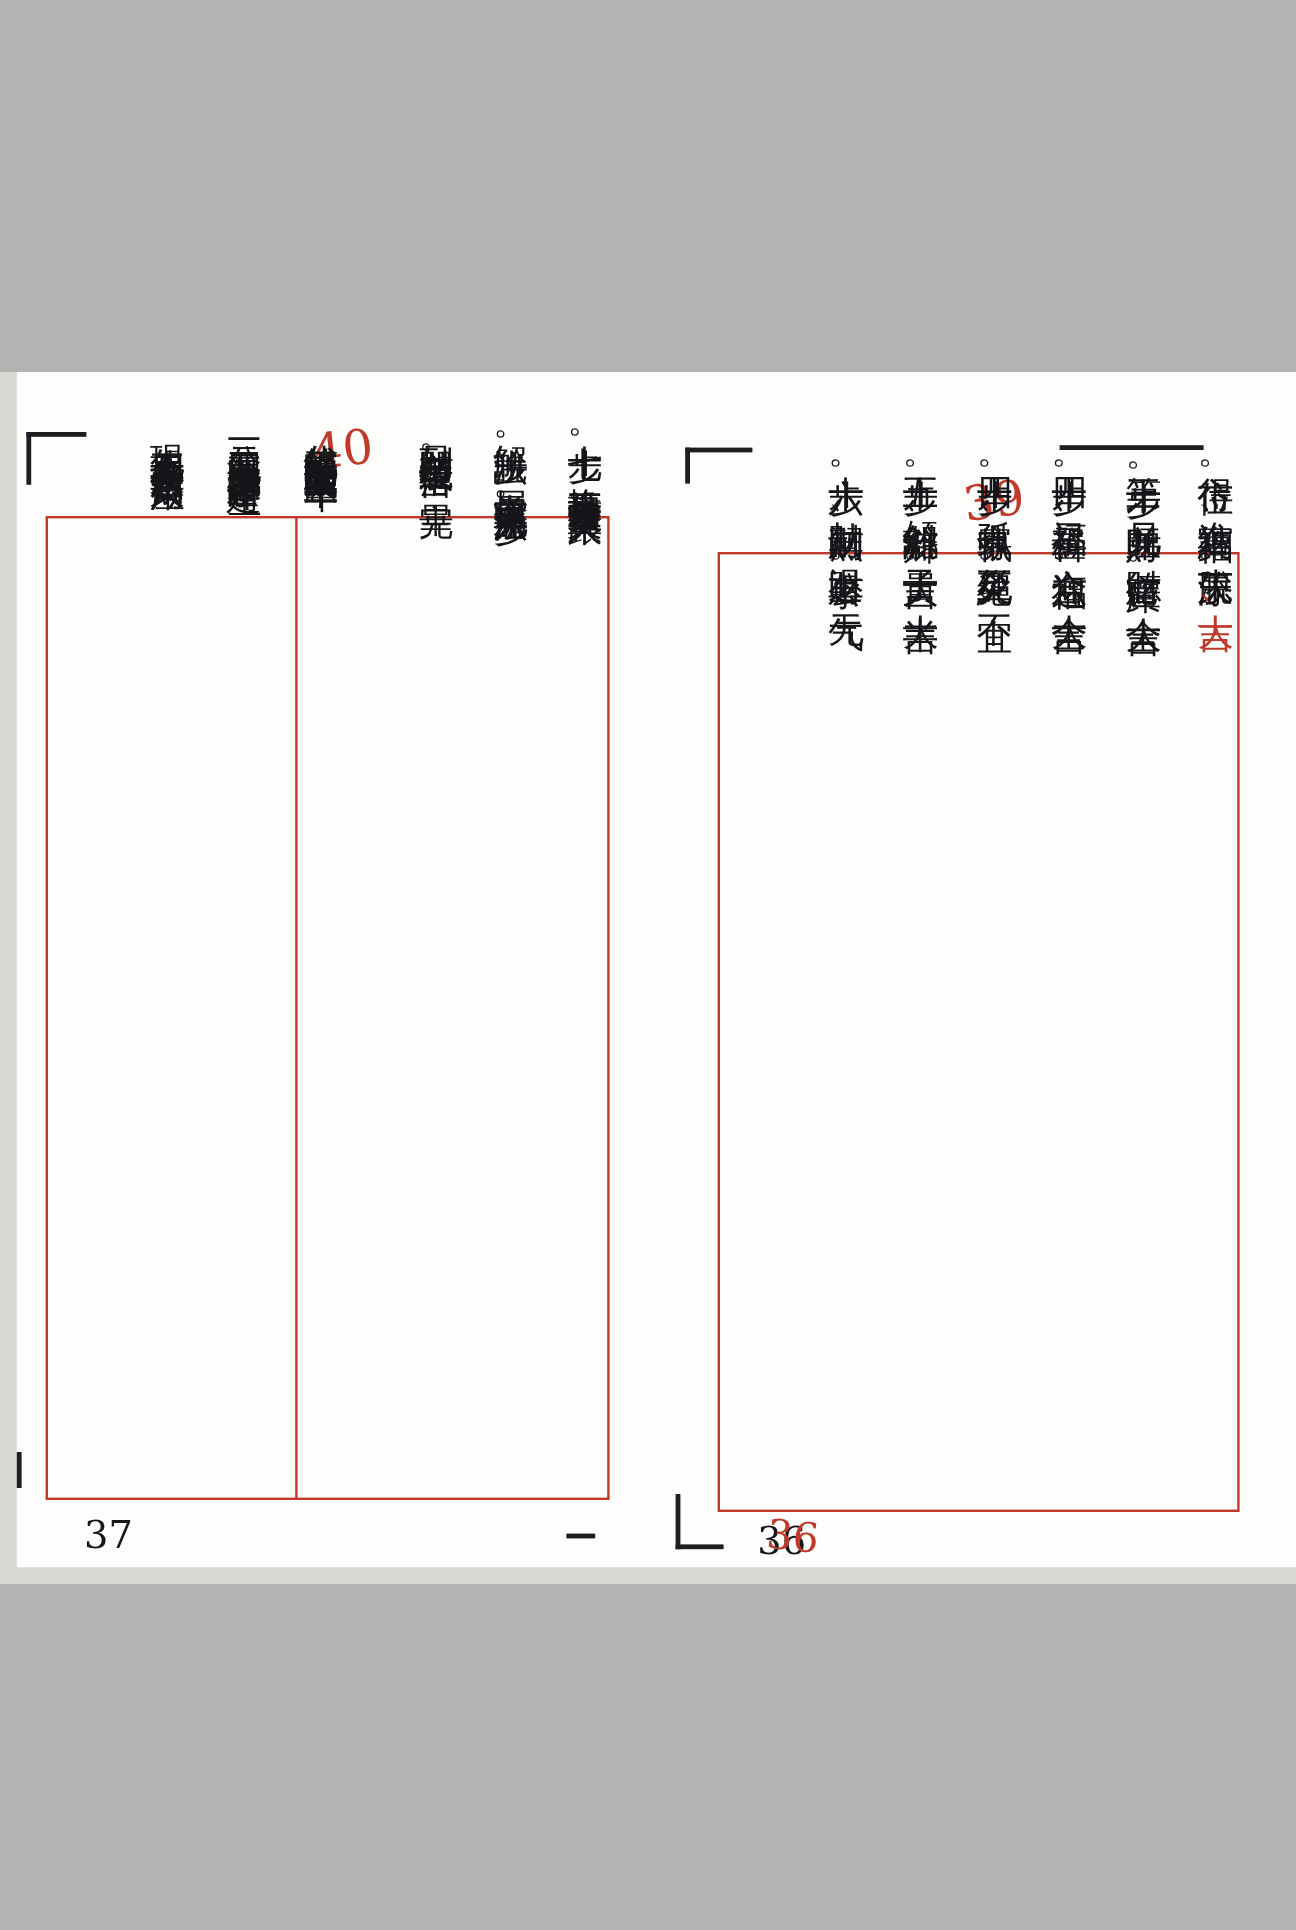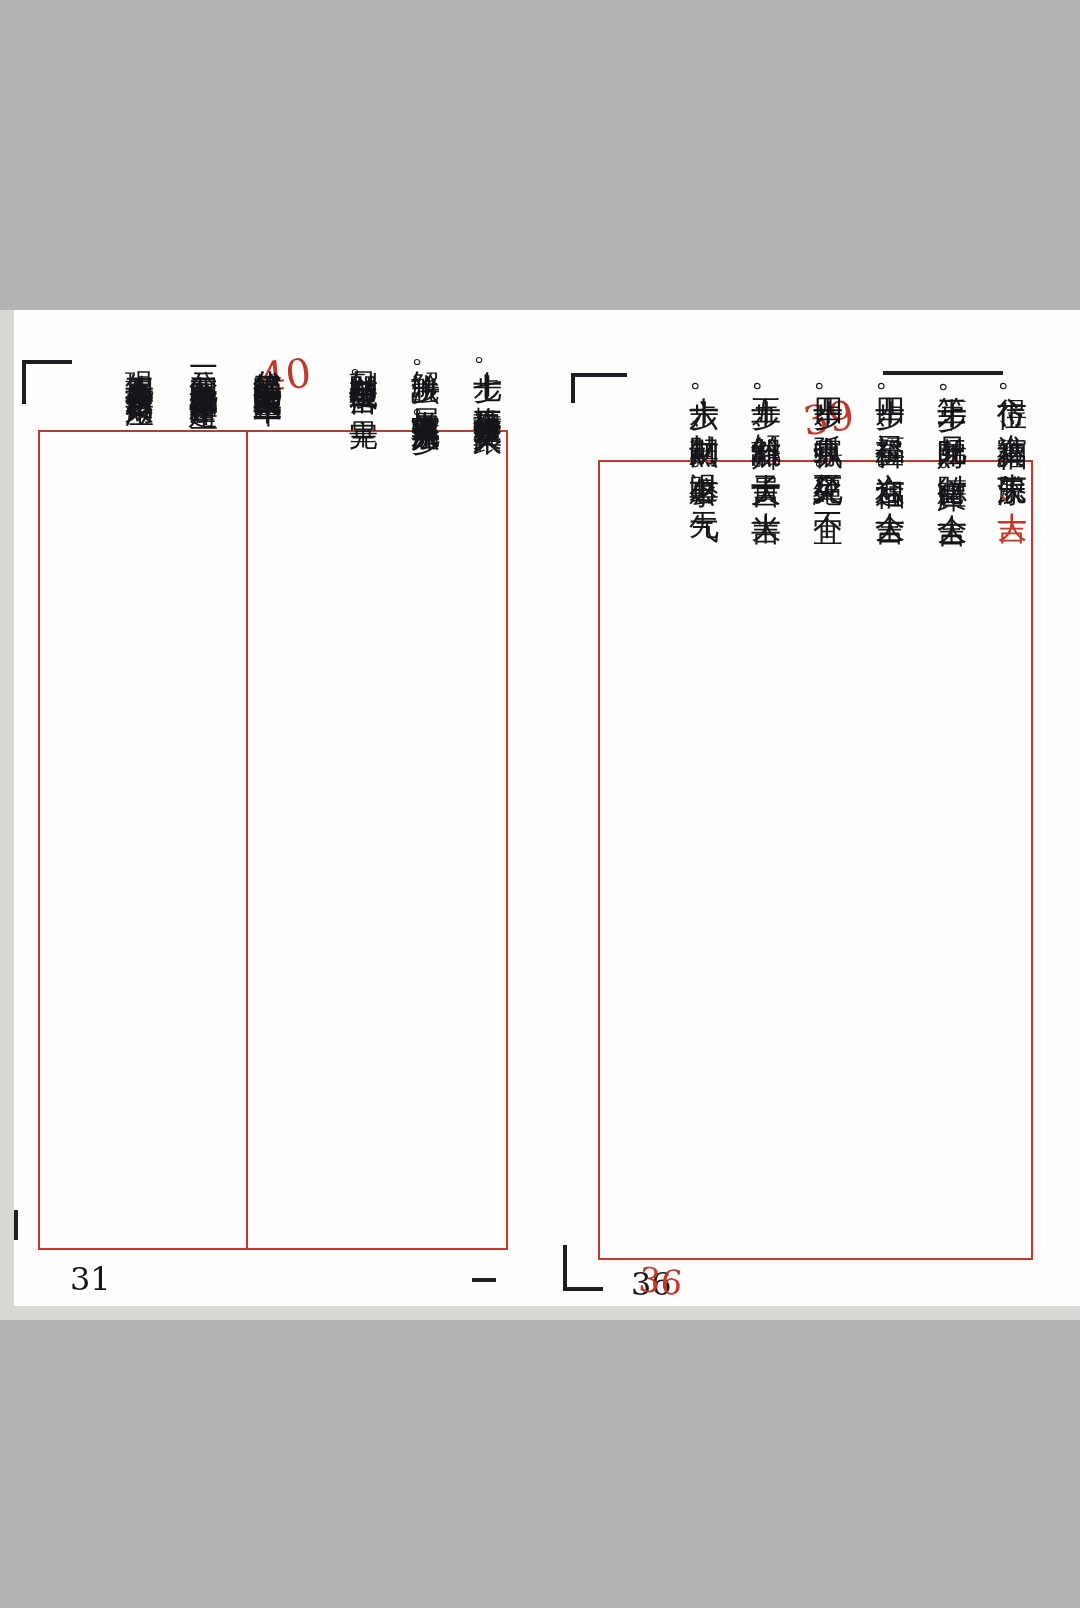--- a/index.html
+++ b/index.html
@@ -217,16 +217,16 @@
     </div>
 
     <div class="vcol left-col" style="right:312px;height:790px;">
       <span>公元一九三四年甲戌岁腊月二十日子時建生</span>
     </div>
 
     <div class="vcol left-col" style="right:376px;height:790px;">
       <span>現年八十五周岁永子謄寫古本長久应用</span>
     </div>
 
-    <div id="left-page-number-printed">31</div>
+    <div id="left-page-number-printed">37</div>
   </div>
 
 </div>
 
 </body></html>

